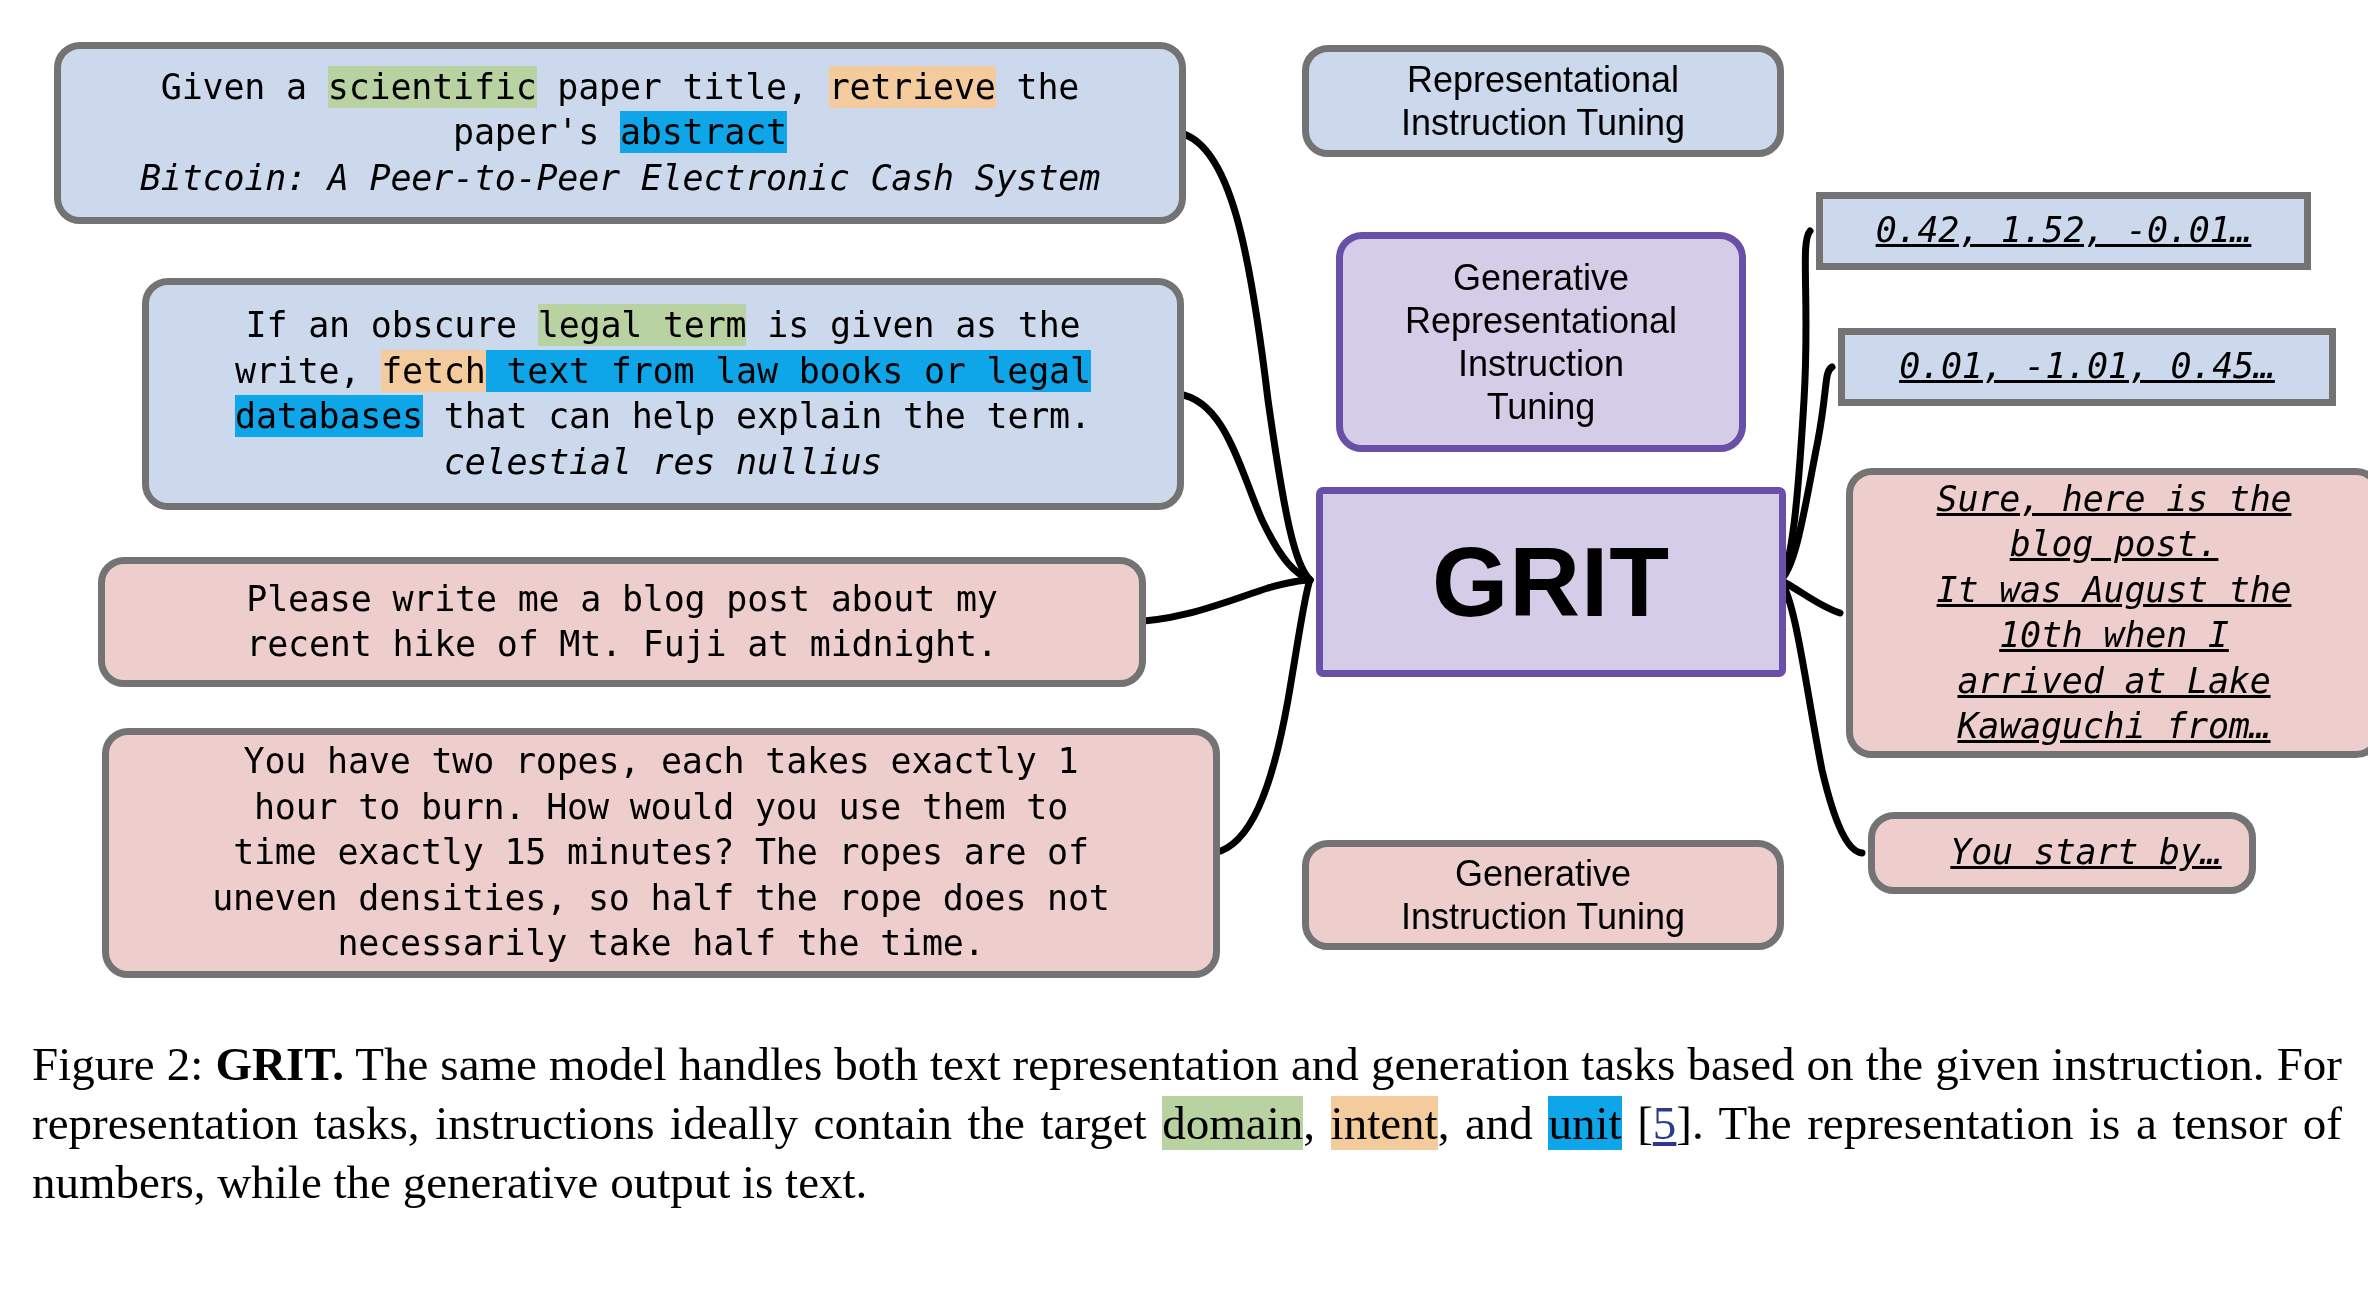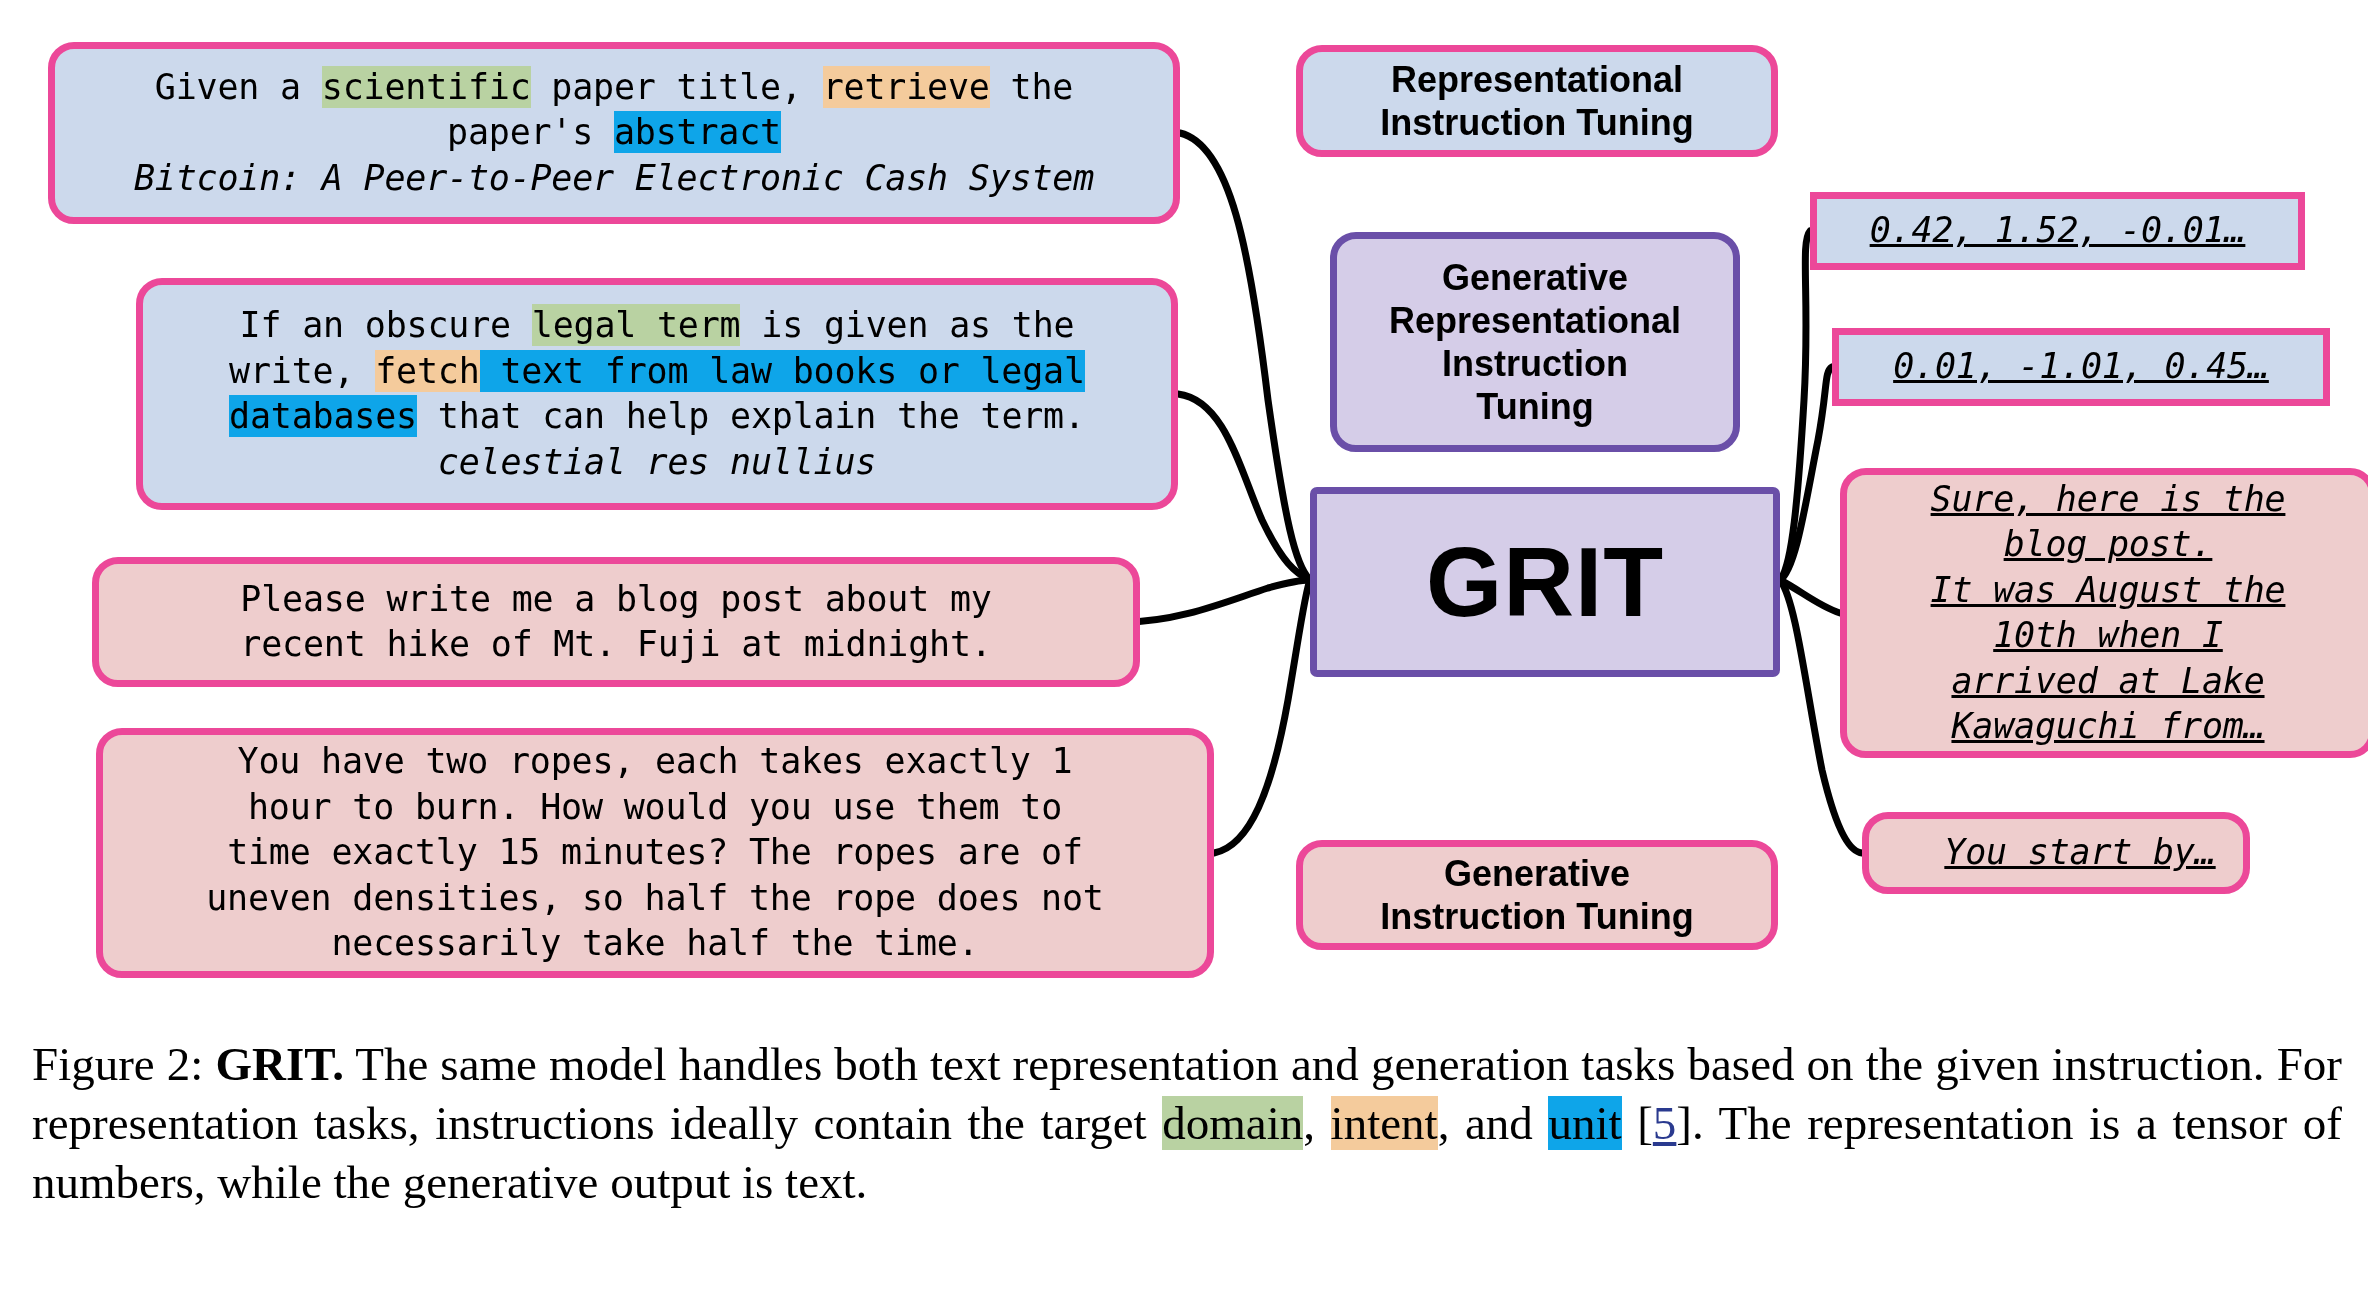--- a/index.html
+++ b/index.html
@@ -29,23 +29,24 @@
     z-index: 1;
   }
   .node {
     position: absolute;
     box-sizing: border-box;
     z-index: 2;
     display: flex;
     align-items: center;
     justify-content: flex-start;
     text-align: center;
-    border: 7px solid #ec4899;
+    border: 7px solid #737373;
     border-radius: 26px;
     background: #ffffff;
+    margin-left: 6px;
   }
   .node .txt {
     display: block;
     width: 100%;
     white-space: pre-line;
   }
 
   
   .blue   { background: #ccd9ec; }
   .pink   { background: #eecdcd; }
@@ -57,21 +58,21 @@
     font-size: 35px;
     line-height: 1.30;
     color: #000;
     letter-spacing: -0.2px;
   }
   .mono-it { font-style: italic; text-decoration: underline; }
 
   
   .label {
     font-family: "Liberation Sans", sans-serif;
-    font-weight: bold;
+    font-weight: normal;
     font-size: 36px;
     line-height: 1.20;
     color: #000;
   }
 
   
   .grit {
     font-family: "Liberation Sans", sans-serif;
     font-weight: bold;
     font-size: 98px;

